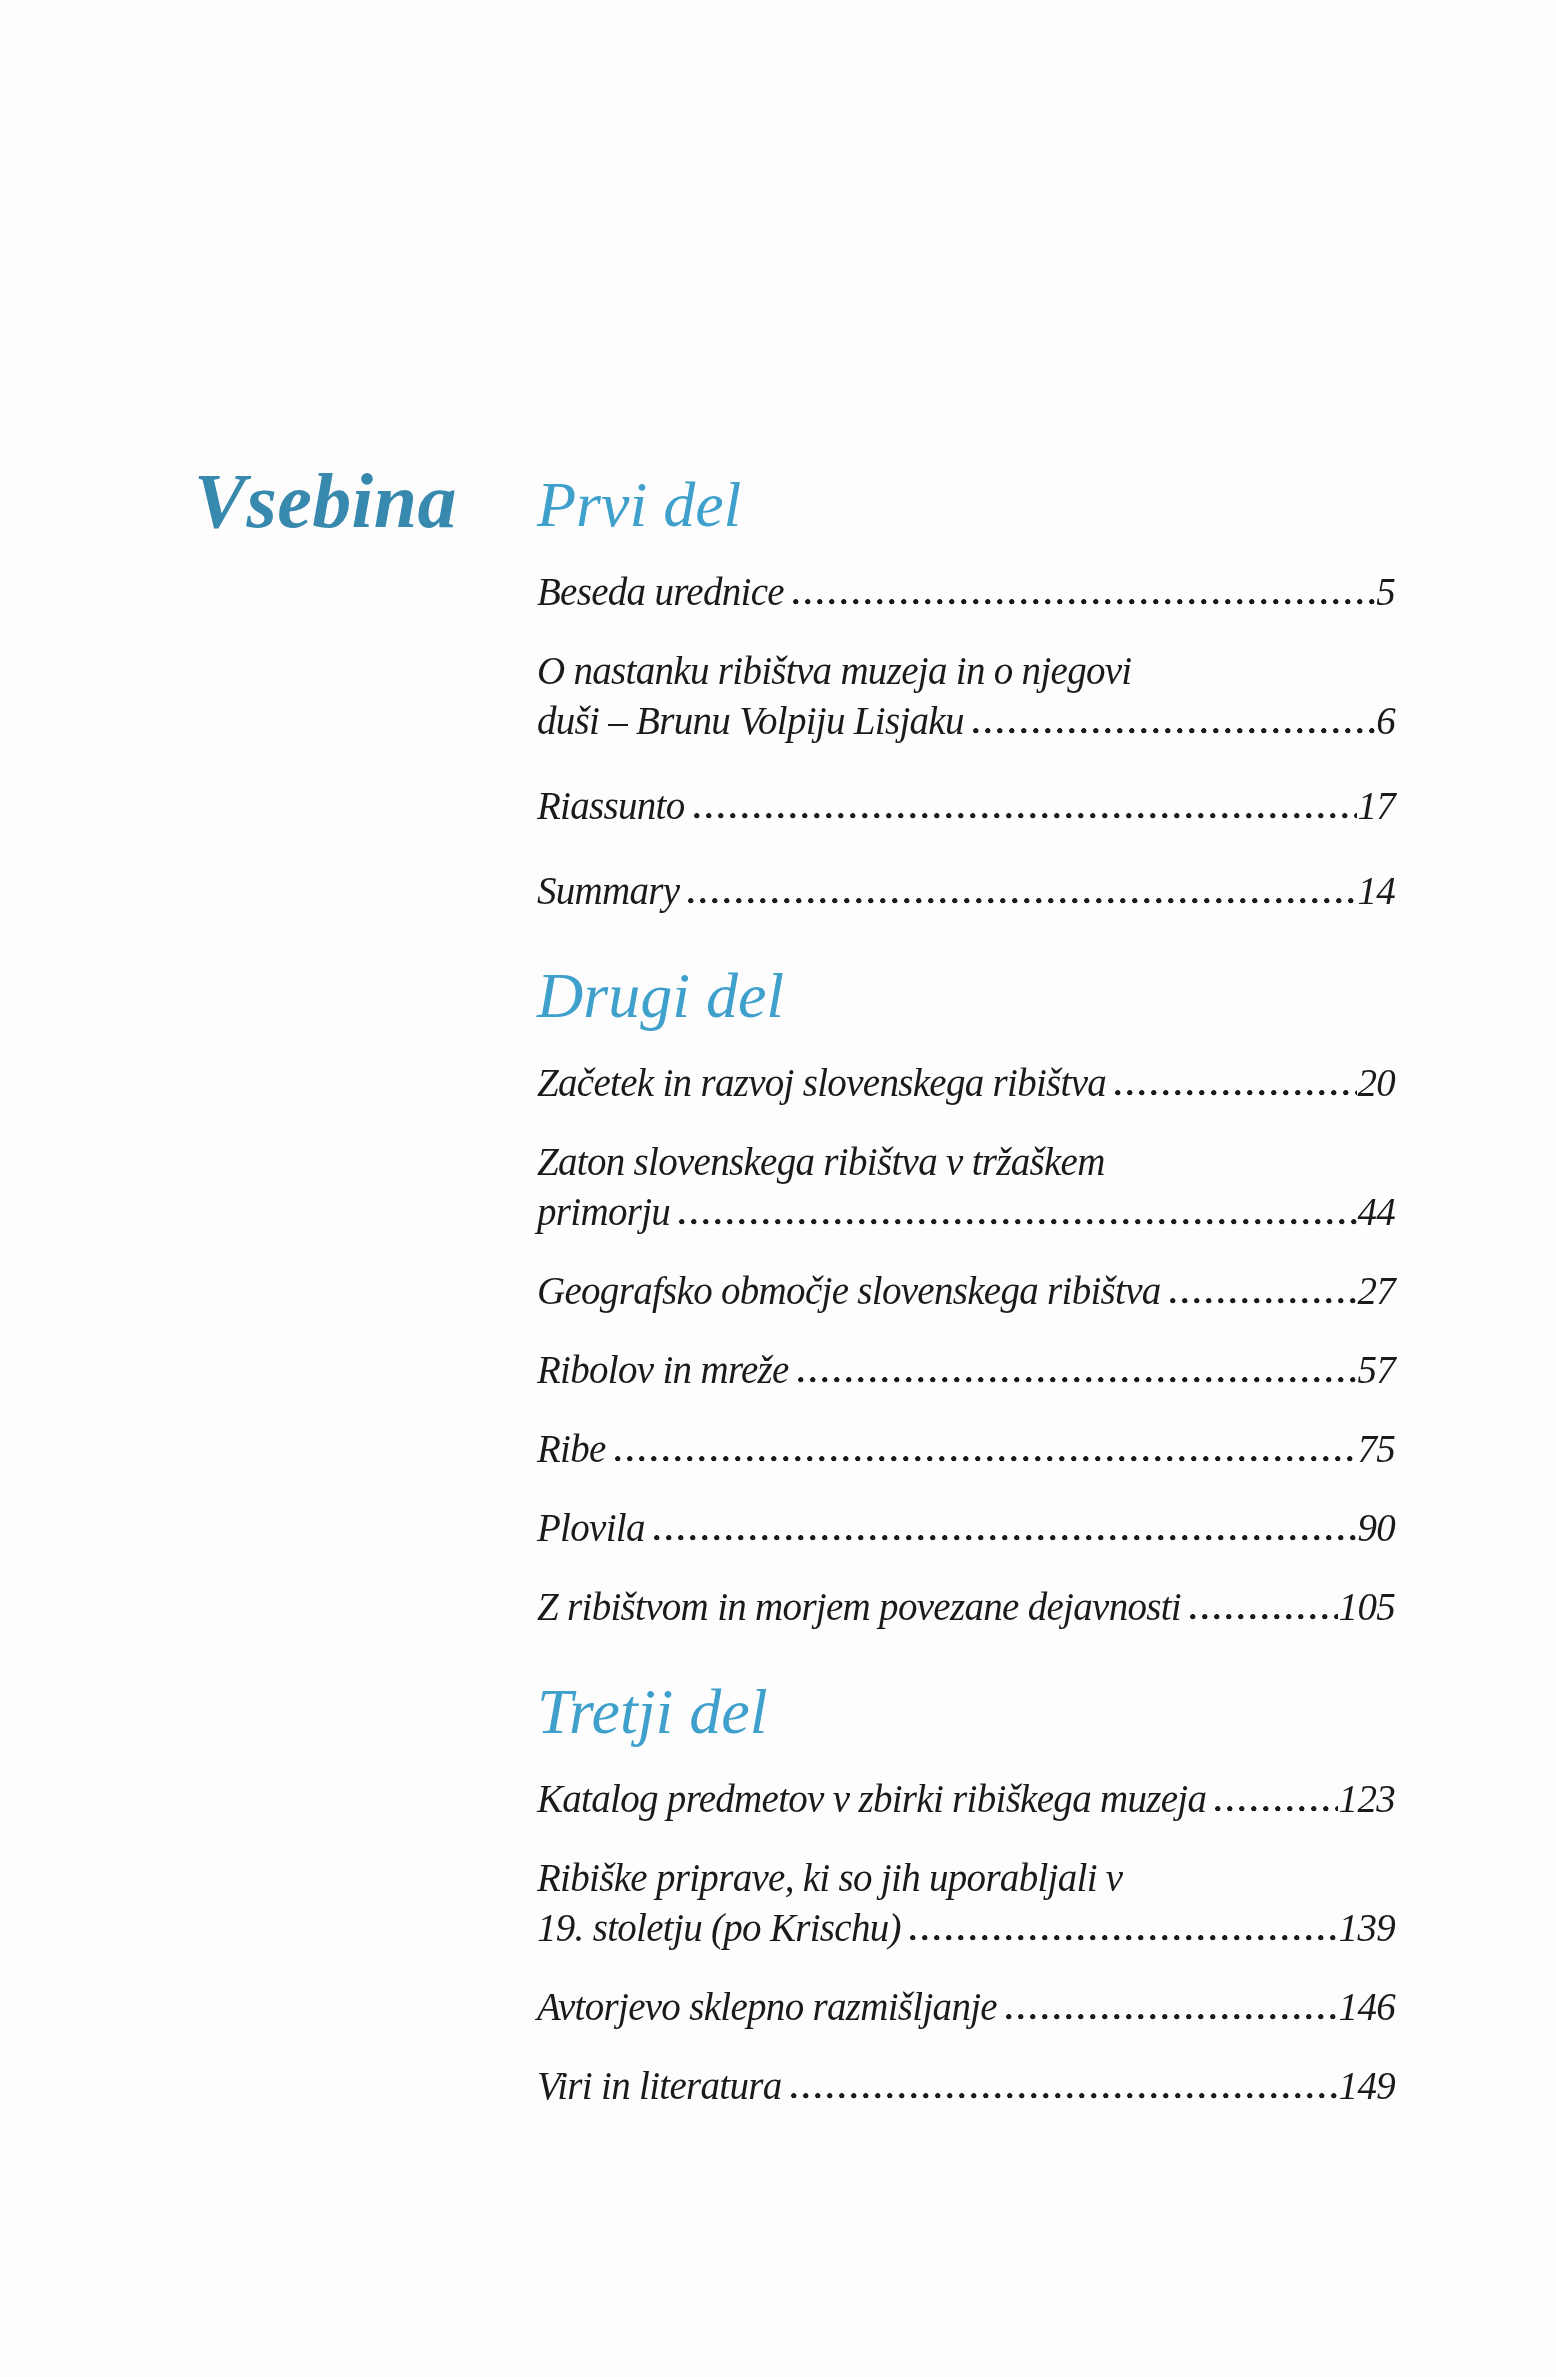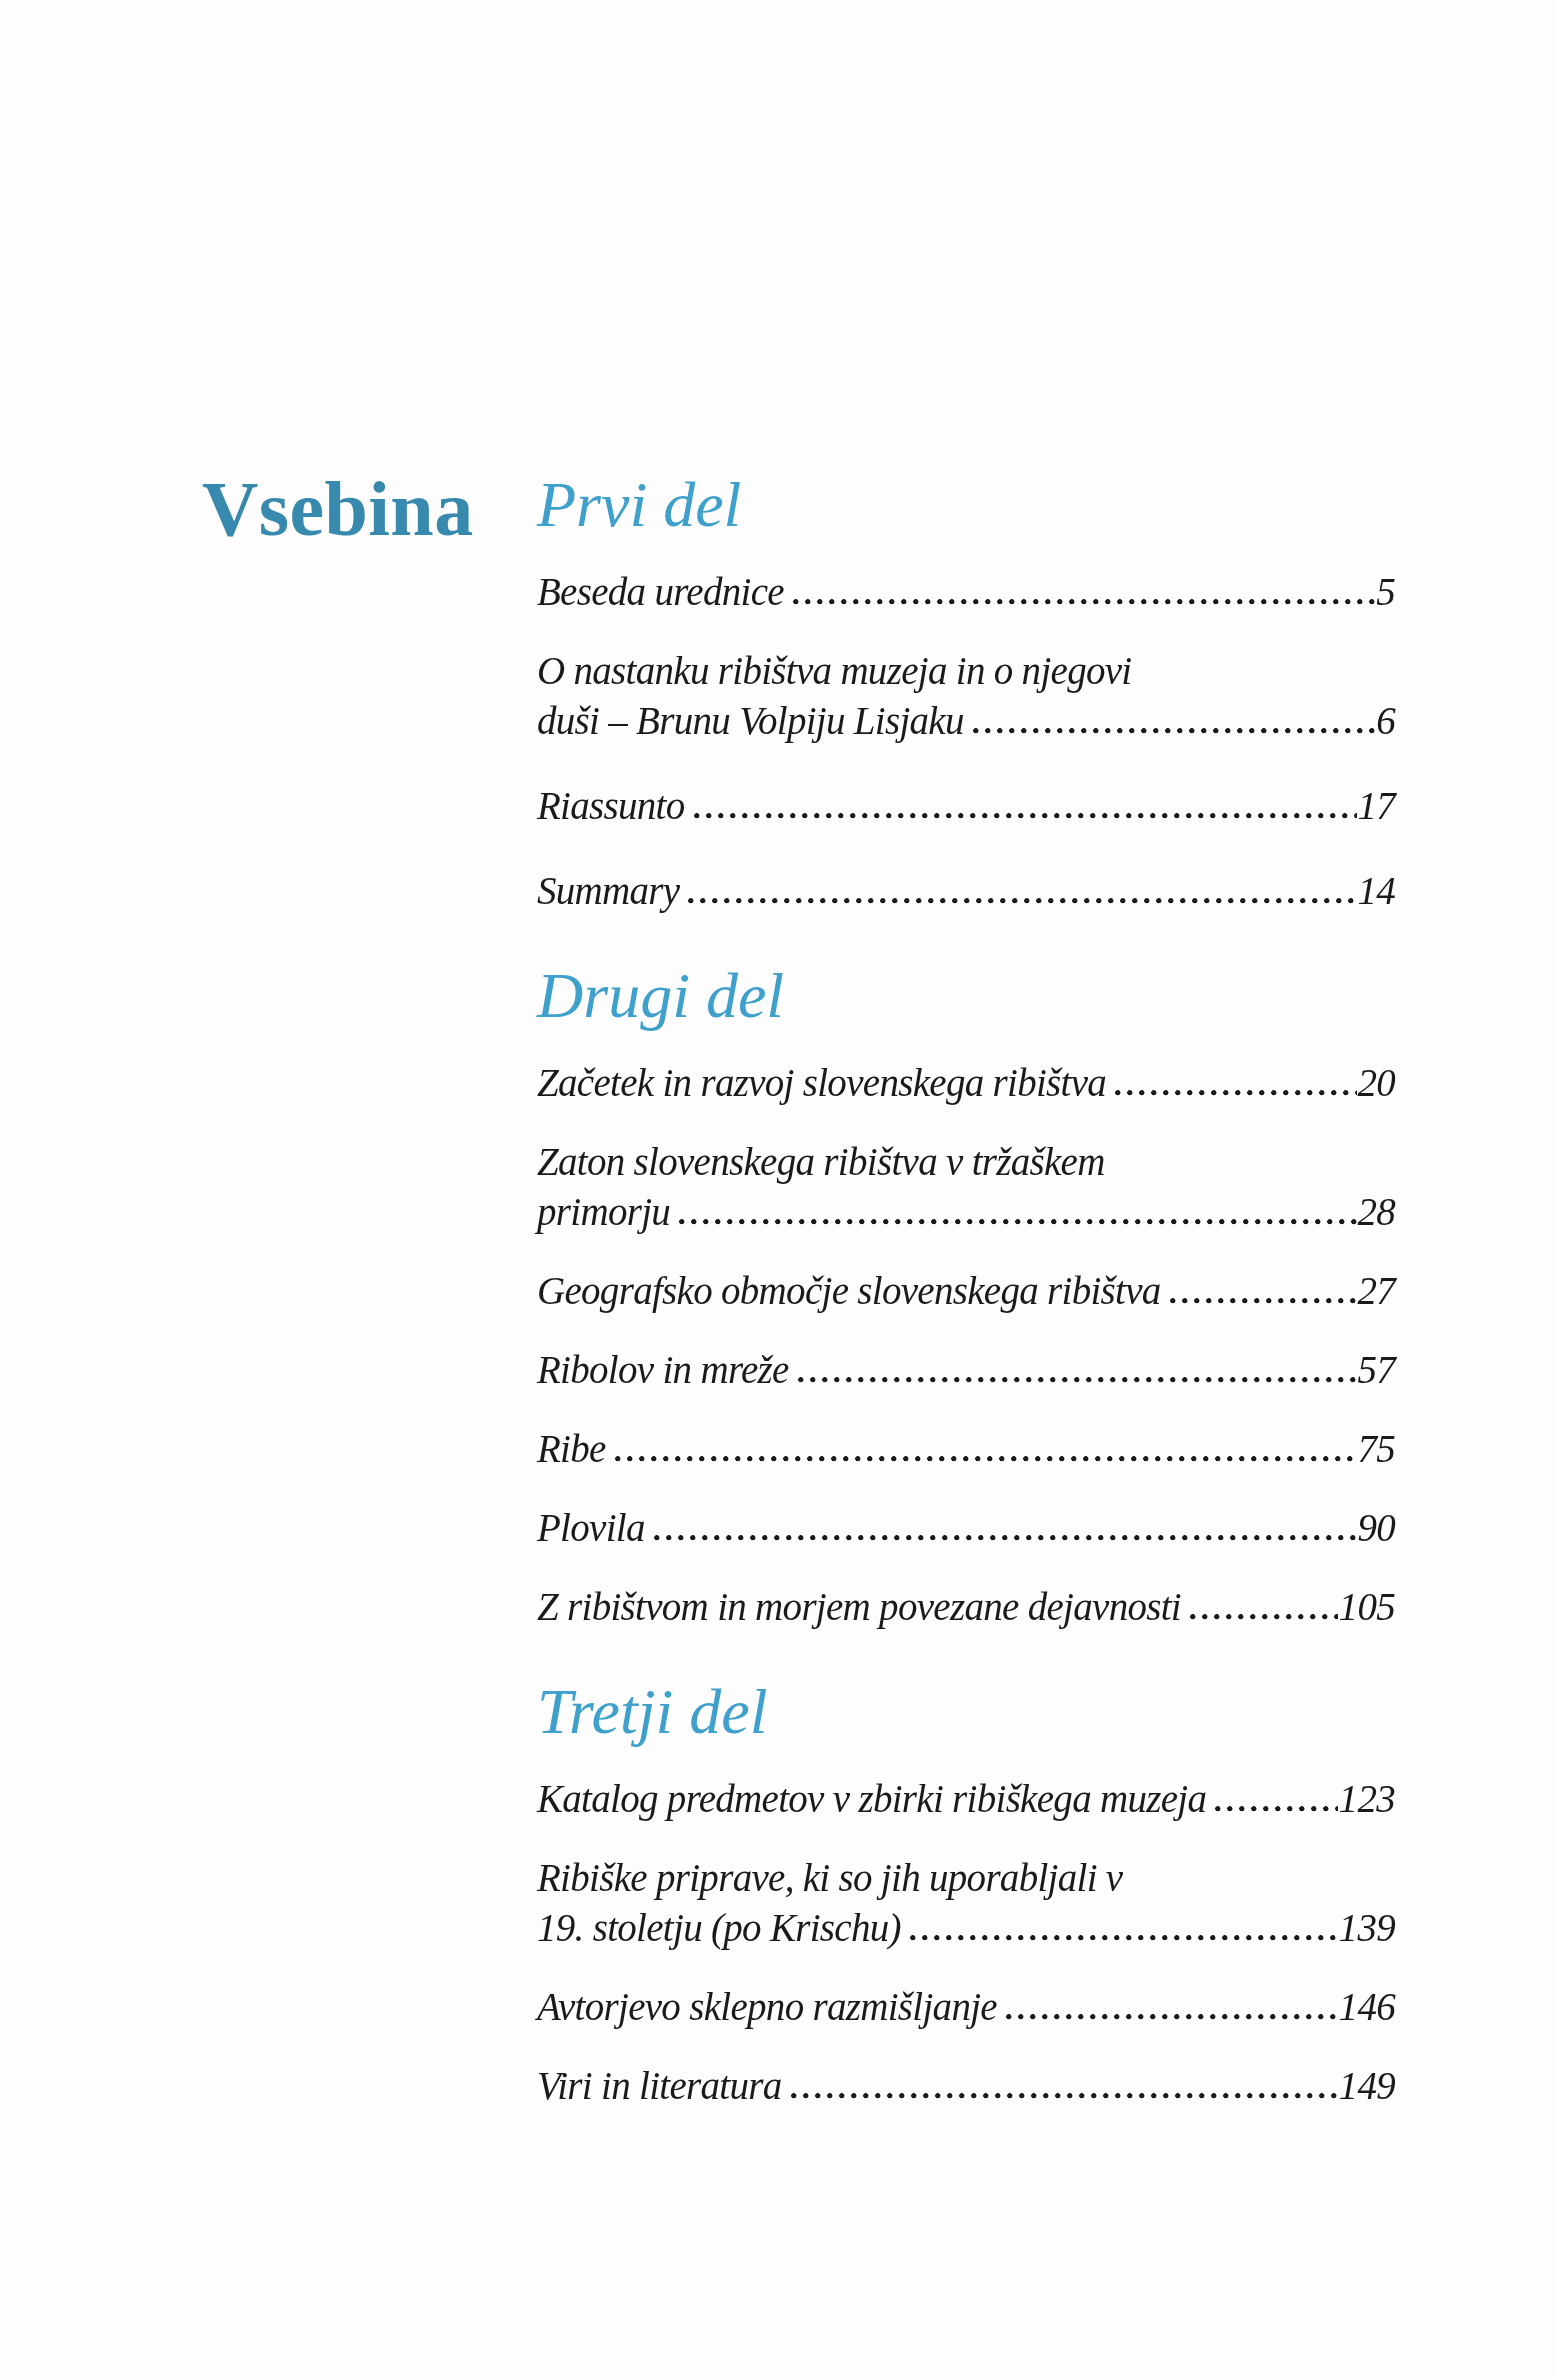--- a/index.html
+++ b/index.html
@@ -12,27 +12,28 @@
     width: 1556px;
     height: 2377px;
     background: #fdfdfe;
     overflow: hidden;
     font-family: "Liberation Serif", serif;
   }
   .vsebina {
     position: absolute;
     left: 190px;
     top: 454px;
-    margin: 12px;
+    margin: 4px;
     font-family: "Liberation Serif", serif;
     font-weight: bold;
     font-size: 78px;
     line-height: 85px;
     letter-spacing: 0.4px;
     color: var(--title-color, #3789ad);
+    font-style: italic;
   }
   .toc {
     position: absolute;
     left: 537px;
     top: 461px;
     width: 858px;
   }
   .part-title {
     margin: 44px 0 27px 0;
     font-family: "Liberation Serif", serif;
@@ -126,21 +127,21 @@
           <span class="pagenum">20</span>
         </div>
       </div>
       <div class="entry">
         <div class="line">
           <span class="text">Zaton slovenskega ribištva v tržaškem</span>
         </div>
         <div class="line">
           <span class="text">primorju</span>
           <span class="leader"></span>
-          <span class="pagenum">28</span>
+          <span class="pagenum">44</span>
         </div>
       </div>
       <div class="entry">
         <div class="line">
           <span class="text">Geografsko območje slovenskega ribištva</span>
           <span class="leader"></span>
           <span class="pagenum">27</span>
         </div>
       </div>
       <div class="entry">

